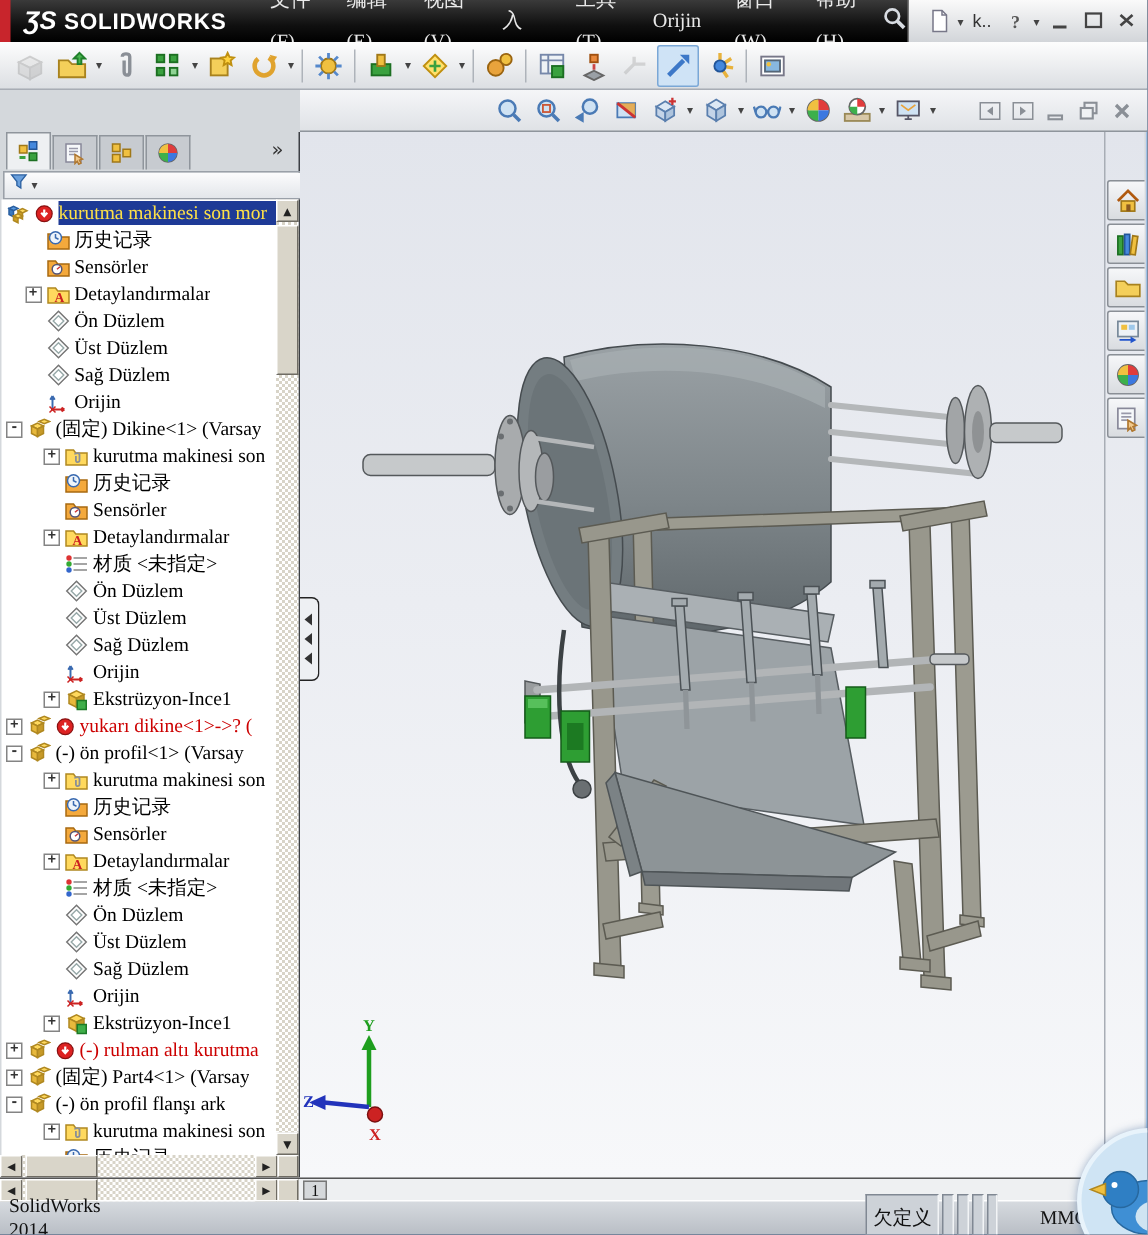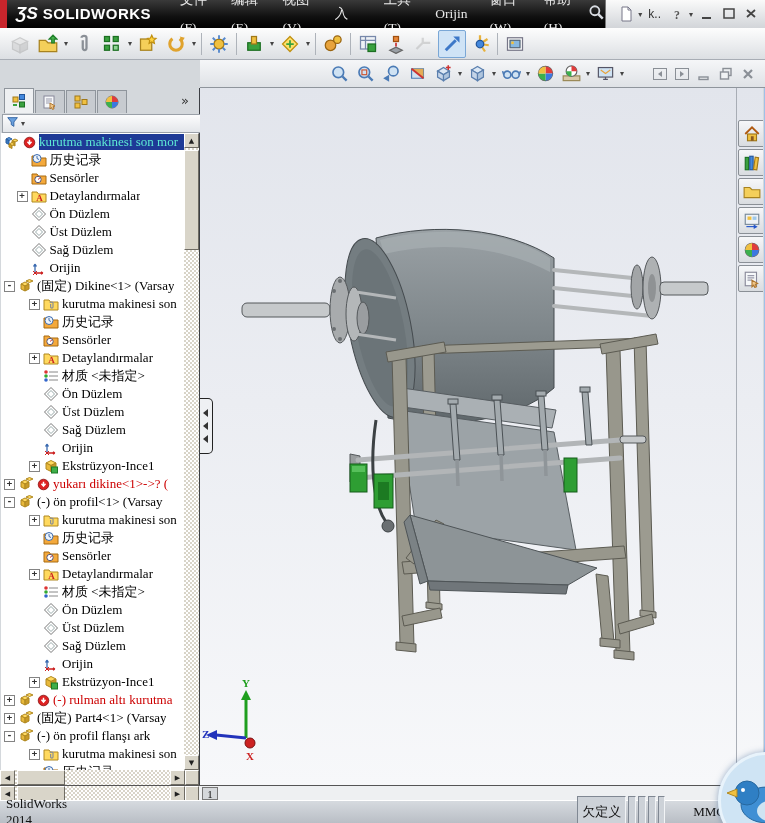--- a/index.html
+++ b/index.html
@@ -42,21 +42,21 @@
   #filter-row{position:absolute;left:2px;top:26px;width:194px;height:17px;background:linear-gradient(#fcfcfd,#e3e6ea);border:1px solid #9aa0a8;display:flex;align-items:center;padding-left:3px;}
   #filter-row .ddv{margin-left:1px;}
   #tree{position:absolute;left:1px;top:45px;width:183px;height:637px;background:#fff;overflow:hidden;font-size:13px;}
   .trow{height:18px;display:flex;align-items:center;white-space:nowrap;overflow:hidden;}
   .exp{flex:0 0 9px;height:9px;border:1px solid #848484;background:#fff;font:700 9px/7px "DejaVu Sans Mono",monospace;text-align:center;color:#333;margin-right:3px;}
   .exp.none{visibility:hidden;}
   .ticon{flex:0 0 16px;height:16px;margin-right:3px;}
   .tbadge{flex:0 0 13px;height:13px;margin-right:3px;}
   .tlabel{color:#000;overflow:hidden;text-overflow:clip;}
   .trow.error .tlabel{color:#cc0000;}
-  .trow.selected .tlabel{background:#1e3a96;color:#5eead4;flex:1;}
+  .trow.selected .tlabel{background:#1e3a96;color:#fde047;flex:1;}
   
   .sb-btn{width:15px;height:15px;background:#d9d5c9;border:1px solid;border-color:#fff #6f6c64 #6f6c64 #fff;display:flex;align-items:center;justify-content:center;font-size:7px;color:#222;box-sizing:border-box;font-family:"DejaVu Sans",sans-serif;}
   .sb-thumb{background:#d9d5c9;border:1px solid;border-color:#fff #6f6c64 #6f6c64 #fff;box-sizing:border-box;}
   .sb-track{background:repeating-conic-gradient(#ffffff 0 25%,#d8d4c8 0 50%) 0 0 / 4px 4px;}
   #vscroll{position:absolute;left:184px;top:45px;width:15px;height:637px;}
   #vscroll .sb-thumb{position:absolute;left:0;top:17px;width:15px;height:100px;}
   #vscroll .track{position:absolute;left:0;top:15px;width:15px;height:607px;}
   #vscroll .dn{position:absolute;left:0;bottom:0;}
   .hscroll{position:absolute;height:15px;display:flex;}
   .hscroll .track{flex:0 0 103px;position:relative;}

